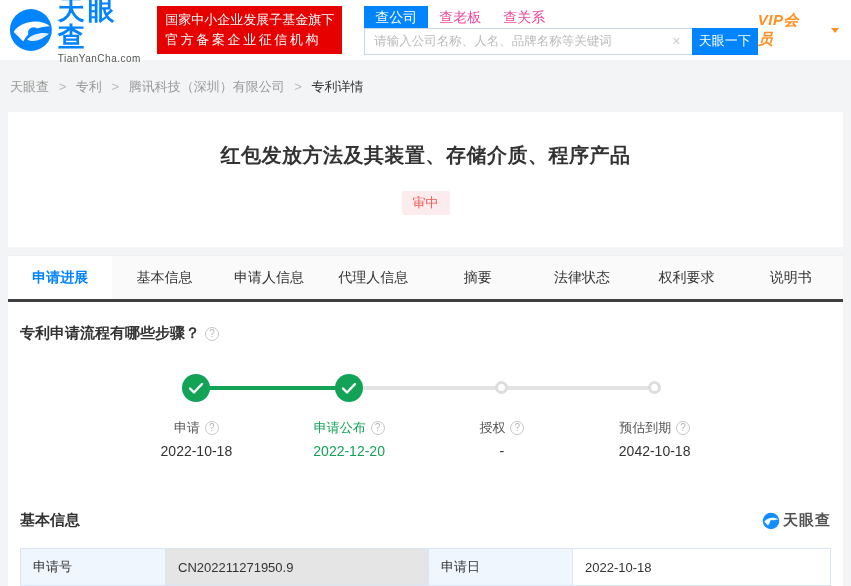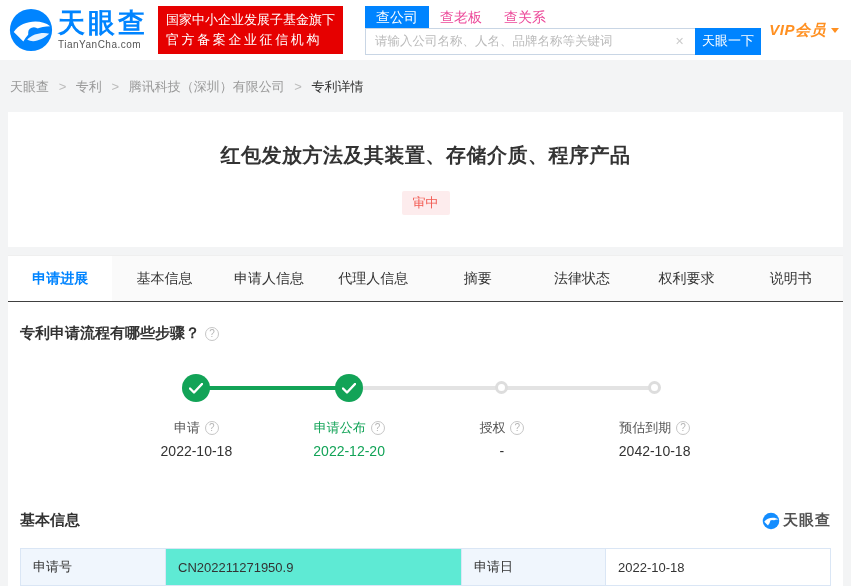--- a/index.html
+++ b/index.html
@@ -34,21 +34,21 @@
   }
   .search-input::placeholder { color:#bbb; }
   .clear-x {
     width:0; position:relative; left:-20px; align-self:center;
     color:#ccc; font-size:11px; cursor:pointer;
   }
   .search-btn {
     width:66px; background:#0084ff; color:#fff; border:none; font-size:13px;
     cursor:pointer;
   }
-  .vip { margin-left:auto; margin-right:4px; display:flex; align-items:center; cursor:pointer; }
+  .vip { margin-left:auto; margin-right:4px; display:flex; align-items:center; cursor:pointer;gap:12px; }
   .vip-label { color:#ff9021; font-size:15px; font-weight:bold; font-style:italic; letter-spacing:.5px; }
   .vip-caret {
     width:0; height:0; margin-left:5px; border-left:4px solid transparent;
     border-right:4px solid transparent; border-top:5px solid #ff9021;
   }
   
   .breadcrumb { padding:18px 0 16px 10px; font-size:13px; color:#999; }
   .breadcrumb a { color:#999; text-decoration:none; cursor:pointer; }
   .breadcrumb .sep { margin:0 6px; color:#bbb; }
   .breadcrumb .current { color:#333; }
@@ -56,21 +56,21 @@
   .card { background:#fff; margin:0 8px; }
   .title-card { padding:30px 0 32px; text-align:center; }
   .patent-title { font-size:20px; font-weight:bold; color:#333; letter-spacing:.5px; }
   .status-badge {
     display:inline-block; margin-top:22px; background:#fdeced; color:#f25a52;
     font-size:13px; padding:3px 11px; border-radius:2px;
   }
   
   .tabbar {
     margin:8px 8px 0; display:flex; background:#fafafa;
-    border-top:1px solid #efefef; border-bottom:1px solid #404040; height:47px;
+    border-top:1px solid #efefef; border-bottom:3px solid #404040; height:47px;
   }
   .tab {
     flex:1; display:flex; align-items:center; justify-content:center;
     font-size:14px; color:#333; cursor:pointer;
   }
   .tab.active { background:#fff; color:#0084ff; font-weight:bold; }
   
   .content { margin:0 8px; background:#fff; height:100%; padding:22px 12px 0; }
   .section-q { font-size:15px; font-weight:bold; color:#333; display:flex; align-items:center; }
   .help-icon {
@@ -106,21 +106,21 @@
   .watermark { margin-left:auto; display:flex; align-items:center; opacity:.92; }
   .watermark svg { width:18px; height:18px; margin-right:3px; }
   .watermark span { font-size:15px; font-weight:bold; color:#444; letter-spacing:1px; }
   table.info { border-collapse:collapse; width:100%; margin-top:18px; table-layout:fixed; }
   table.info td {
     border:1px solid #dae6f5; font-size:13px; color:#333;
     padding:9px 12px; height:36px;
   }
   td.lbl { background:#f0f6fd; width:145px; }
   td.lbl2 { background:#f0f6fd; width:144px; }
-  td.val1 { width:296px; background:#5eead4; }
+  td.val1 { width:263px; background:#e5e5e5; }
   td.val2 { background:#fff; }
 </style>
 </head>
 <body>
 
 <div class="header">
   <div class="logo">
     <svg class="logo-swoosh" viewBox="0 0 48 48">
       <circle cx="24" cy="24" r="22" fill="#0084ff"></circle>
       <path d="M6 26 C14 14, 34 12, 44 20 C34 20, 22 24, 16 36 Z" fill="#fff"></path>

